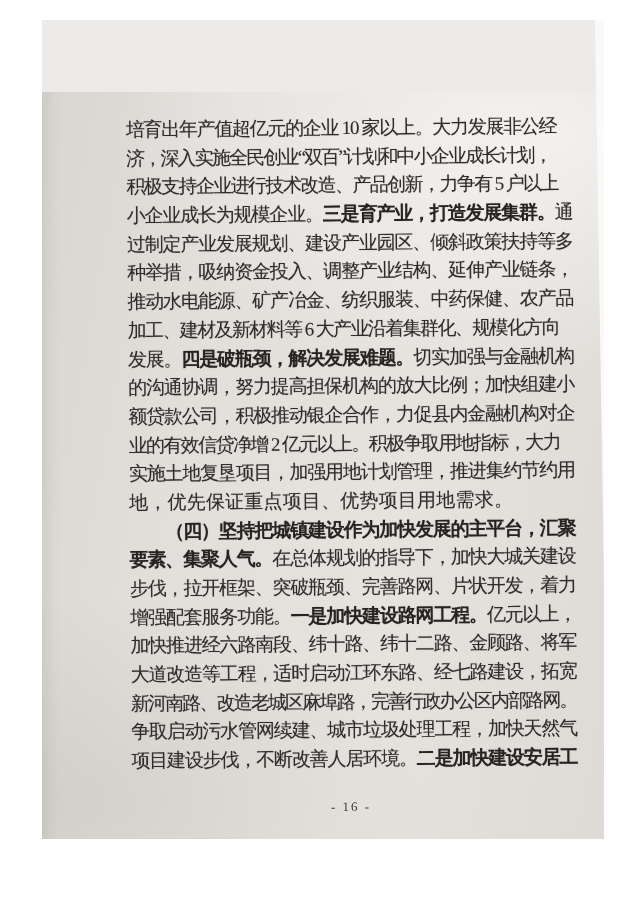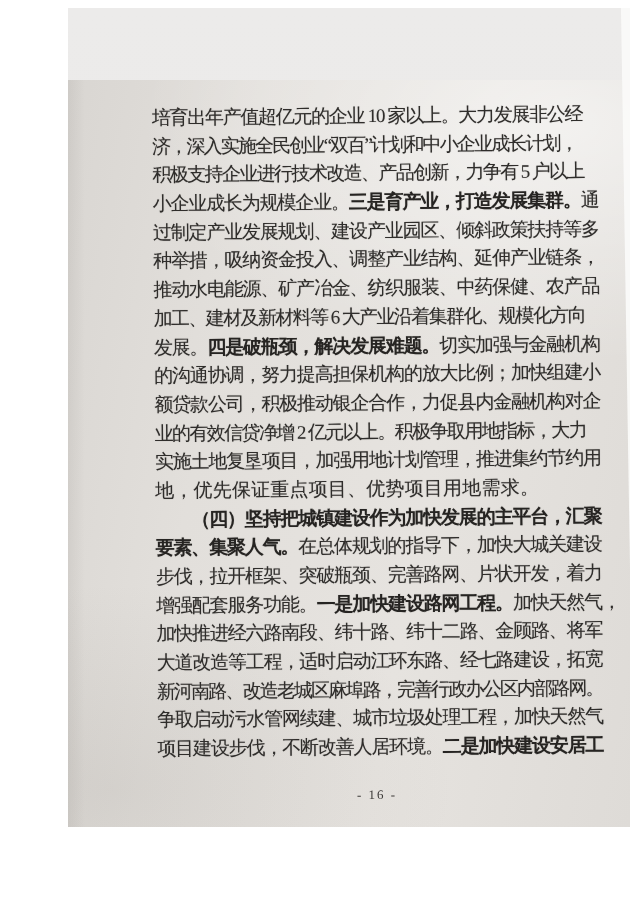--- a/index.html
+++ b/index.html
@@ -2,23 +2,22 @@
 <html style="--ink: #2f2d2b; --paper: #e2dfdb; --paper-shadow: #d8d5d1; --photo-background: #ebeae9; --canvas: #ffffff;"><head>
 <meta charset="utf-8">
 <style>
   html,body{margin:0;padding:0;}
   body{
     width:635px;height:898px;position:relative;overflow:hidden;
     background:#ffffff;
     font-family:"Liberation Serif", serif;
   }
   .photo{
-    position:absolute;left:42px;top:8px;width:562px;height:727px;
+    position:absolute;left:42px;top:20px;width:562px;height:727px;
     background:linear-gradient(180deg,#ecebea 0%,#eae9e8 100%);
-    margin-left:26px;
   }
   
   .paper{
     position:absolute;left:0;top:72px;width:562px;height:747px;
     background:linear-gradient(100deg,#d9d6d2 0%,#e2dfdb 28%,#e6e3df 62%,#ded A 100%);
     background:linear-gradient(100deg,#d9d6d2 0%,#e2dfdb 28%,#e6e3df 62%,#dedbd7 100%);
   }
   .paper .sheen{
     position:absolute;inset:0;pointer-events:none;
     background:
@@ -70,21 +69,21 @@
       <div class="line" style="letter-spacing: -1.61px;"><span>加工、建材及新材料等 6 大产业沿着集群化、规模化方向</span></div>
       <div class="line" style="letter-spacing: -1.16px;"><span>发展。</span><span class="b">四是破瓶颈，解决发展难题。</span><span>切实加强与金融机构</span></div>
       <div class="line" style="letter-spacing: -1.16px;"><span>的沟通协调，努力提高担保机构的放大比例；加快组建小</span></div>
       <div class="line" style="letter-spacing: -1.16px;"><span>额贷款公司，积极推动银企合作，力促县内金融机构对企</span></div>
       <div class="line" style="letter-spacing: -1.61px;"><span>业的有效信贷净增 2 亿元以上。积极争取用地指标，大力</span></div>
       <div class="line" style="letter-spacing: -1.16px;"><span>实施土地复垦项目，加强用地计划管理，推进集约节约用</span></div>
       <div class="line" style="letter-spacing: 0.2px;"><span>地，优先保证重点项目、优势项目用地需求。</span></div>
       <div class="line" style="text-indent: 36px; letter-spacing: -1.17px;"><span class="b">（四）坚持把城镇建设作为加快发展的主平台，汇聚</span></div>
       <div class="line" style="letter-spacing: -1.16px;"><span class="b">要素、集聚人气。</span><span>在总体规划的指导下，加快大城关建设</span></div>
       <div class="line" style="letter-spacing: -1.16px;"><span>步伐，拉开框架、突破瓶颈、完善路网、片状开发，着力</span></div>
-      <div class="line" style="letter-spacing: -1.16px;"><span>增强配套服务功能。</span><span class="b">一是加快建设路网工程。</span><span>加快天然气，</span></div>
+      <div class="line" style="letter-spacing: -1.16px;"><span>增强配套服务功能。</span><span class="b">一是加快建设路网工程。</span><span>亿元以上，</span></div>
       <div class="line" style="letter-spacing: -1.16px;"><span>加快推进经六路南段、纬十路、纬十二路、金顾路、将军</span></div>
       <div class="line" style="letter-spacing: -1.16px;"><span>大道改造等工程，适时启动江环东路、经七路建设，拓宽</span></div>
       <div class="line" style="letter-spacing: -1.85px;"><span>新河南路、改造老城区麻埠路，完善行政办公区内部路网。</span></div>
       <div class="line" style="letter-spacing: -1.16px;"><span>争取启动污水管网续建、城市垃圾处理工程，加快天然气</span></div>
       <div class="line" style="letter-spacing: -1.16px;"><span>项目建设步伐，不断改善人居环境。</span><span class="b">二是加快建设安居工</span></div>
     </div>
   <div class="page-number">- 16 -</div>
 </div>
 
 </body></html>

